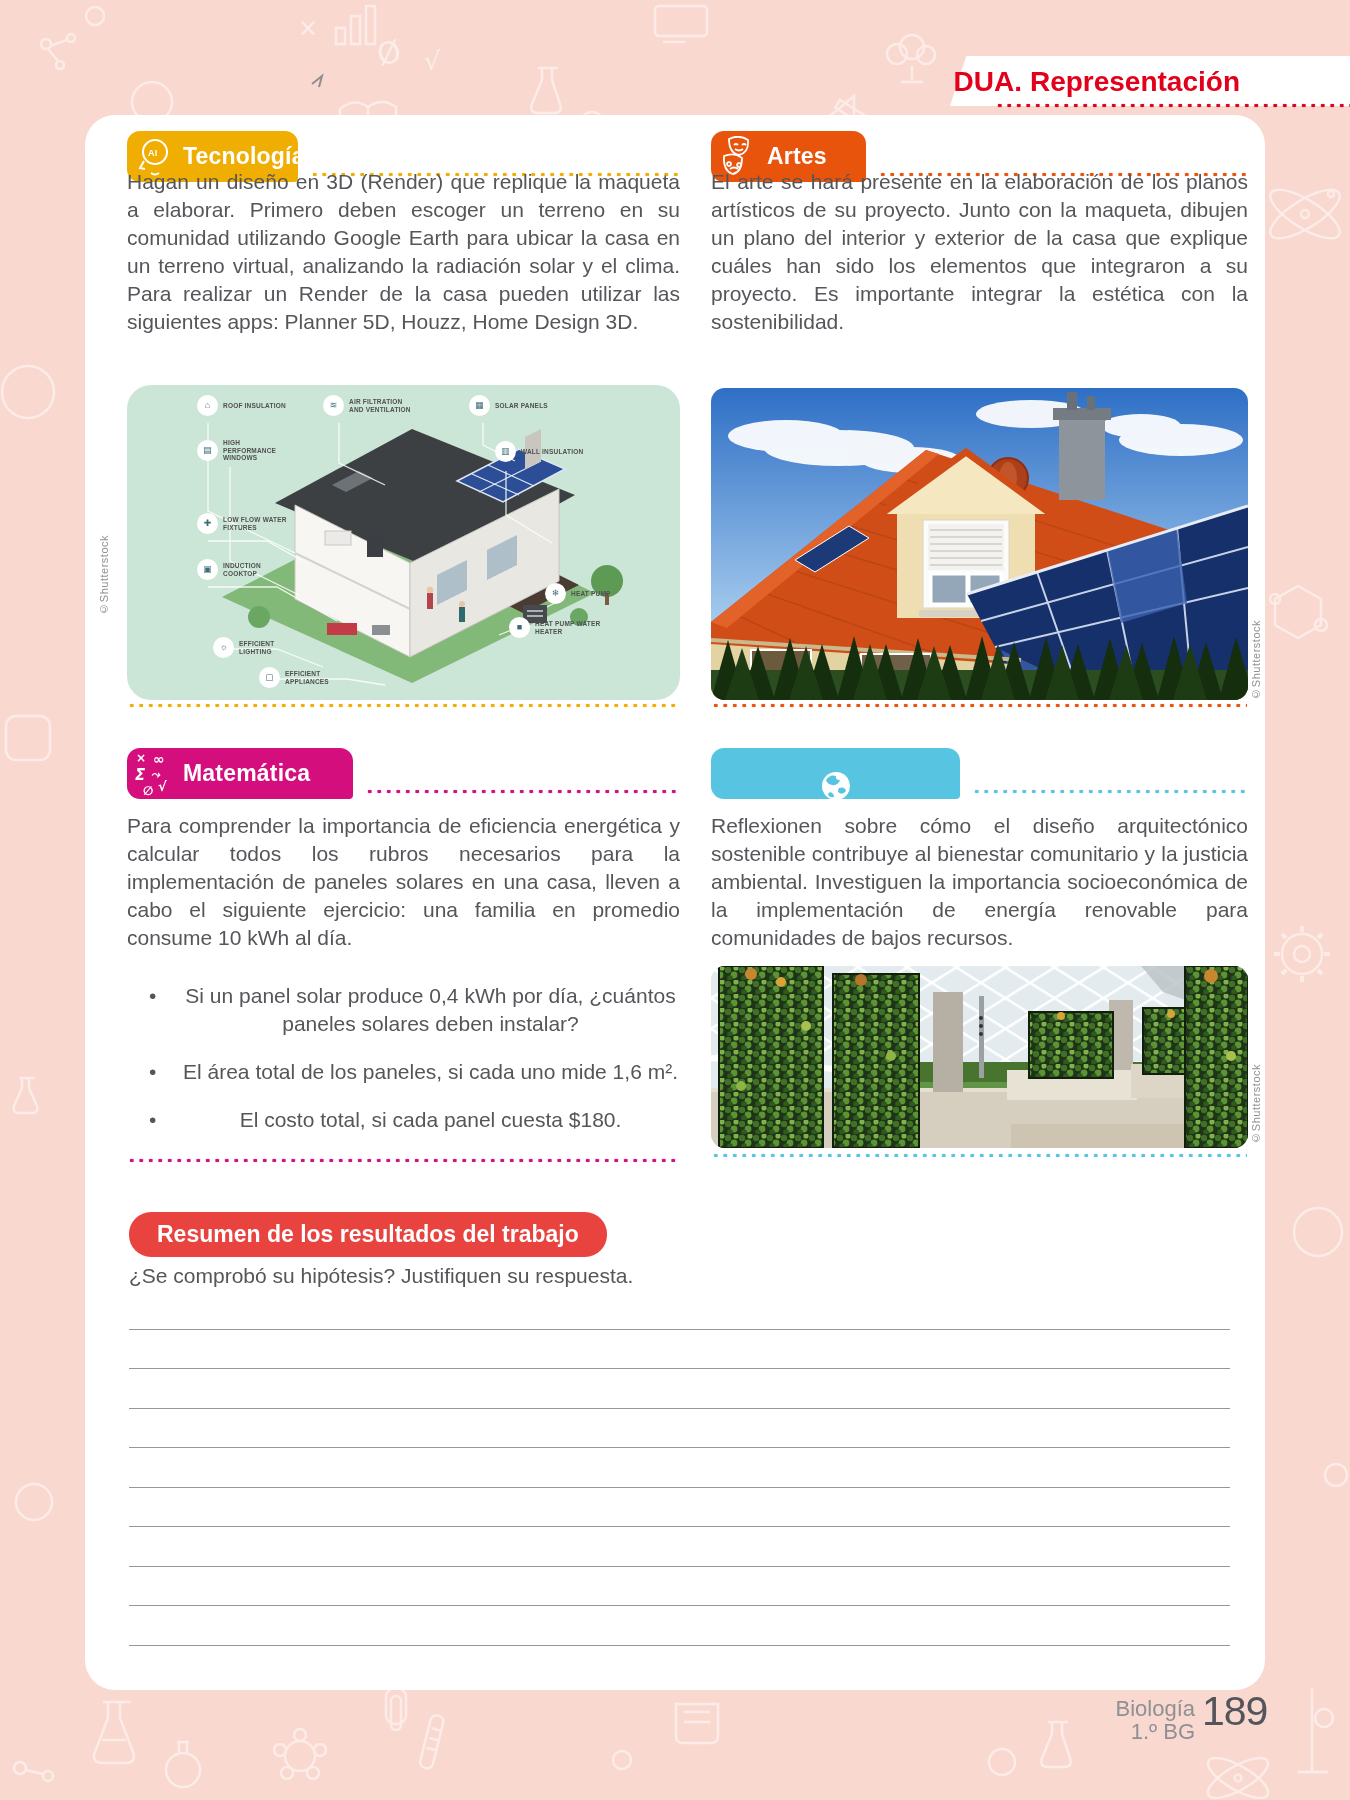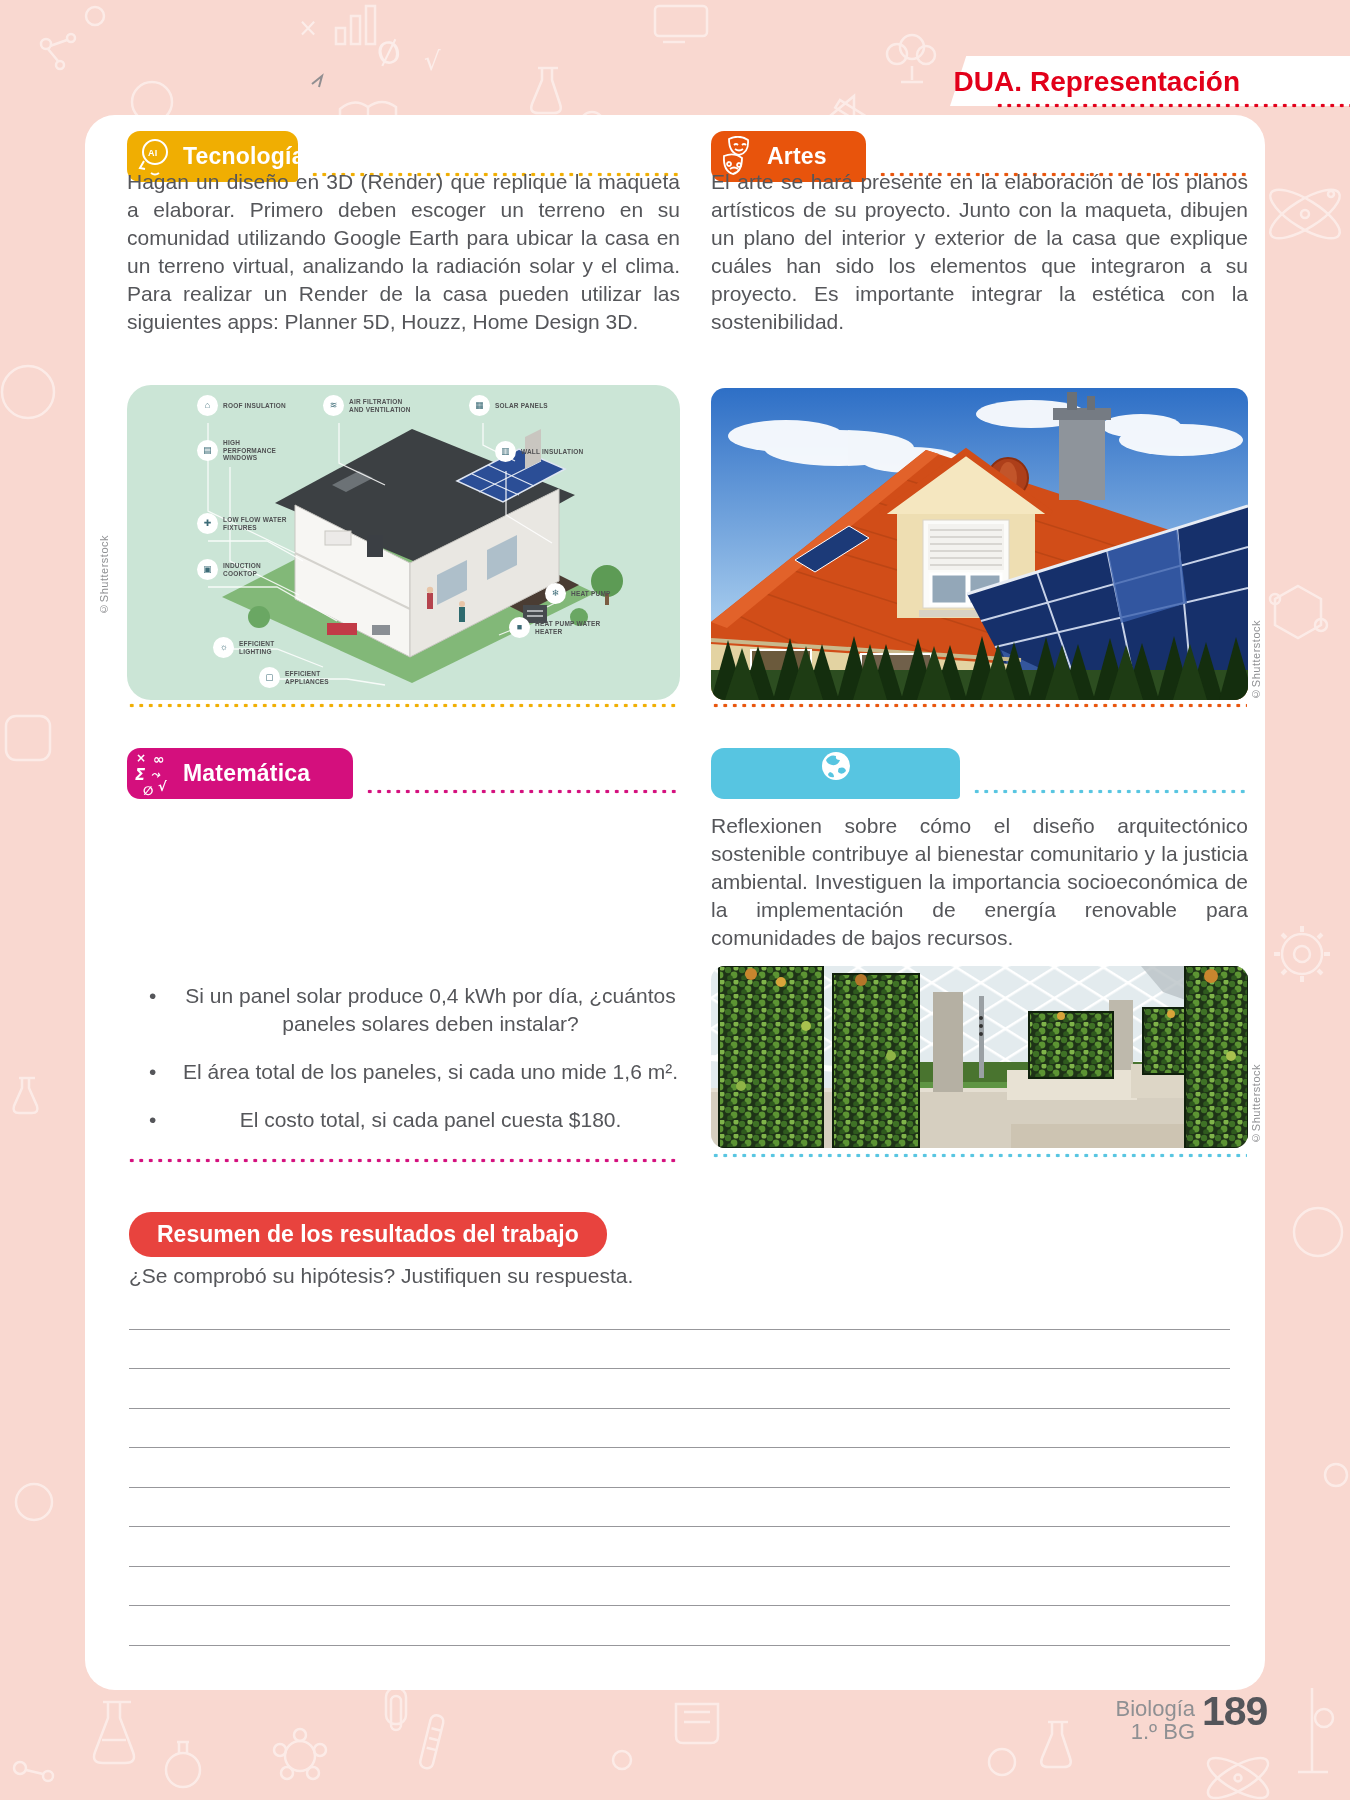--- a/index.html
+++ b/index.html
@@ -20,21 +20,21 @@
 
   
   .dots{position:absolute;height:5px;z-index:2;
         background-image:radial-gradient(circle,currentColor 1.7px,transparent 2.1px);
         background-size:9.5px 5px;background-repeat:repeat-x;background-position:left center;}
 
   
   .badge{position:absolute;height:51px;z-index:2;border-radius:13px 13px 4px 13px;
          display:flex;align-items:center;color:#fff;font-weight:bold;font-size:23px;
          letter-spacing:.2px;}
-  .badge .bicon{width:56px;display:flex;align-items:flex-start;justify-content:center;flex:0 0 56px;}
+  .badge .bicon{width:56px;display:flex;align-items:flex-end;justify-content:center;flex:0 0 56px;}
 
   .body-text{position:absolute;z-index:2;font-size:21px;line-height:28px;color:#55565a;
              text-align:justify;}
 
   
   .igraphic{position:absolute;left:127px;top:385px;width:553px;height:315px;z-index:2;
             background:#cbe5d6;border-radius:24px;overflow:hidden;}
   .ig-label{position:absolute;display:flex;align-items:center;gap:5px;z-index:3;}
   .ig-dot{width:21px;height:21px;border-radius:50%;background:#fff;flex:0 0 21px;
           display:flex;align-items:center;justify-content:center;
@@ -69,21 +69,21 @@
                  font-weight:bold;font-size:23px;text-align:center;}
   .question{position:absolute;left:129px;top:1264px;width:900px;z-index:2;font-size:21px;
             color:#55565a;}
   .answer-lines{position:absolute;left:129px;top:1290px;width:1101px;z-index:2;}
   .answer-lines .rep{height:38.5px;border-bottom:1.6px solid #97979b;}
 
   
   .footer-subject{position:absolute;left:1045px;top:1697px;width:150px;z-index:2;
                   text-align:right;font-size:22px;line-height:23px;color:#8f9093;}
   .footer-page{position:absolute;left:1202px;top:1688px;z-index:2;font-size:41px;
-               font-weight:700;color:#54555a;letter-spacing:-1px;}
+               font-weight:400;color:#54555a;letter-spacing:-1px;}
 
   .credit{position:absolute;z-index:3;font-size:11px;color:#8f9093;
           writing-mode:vertical-rl;transform:rotate(180deg);letter-spacing:.5px;}
 </style>
 </head>
 <body>
 
 <div id="page">
 
   <svg class="decor" width="1350" height="1800" viewBox="0 0 1350 1800">
@@ -439,20 +439,21 @@
           <text x="2" y="30" font-size="15">Σ</text>
           <text x="18" y="28" font-size="11">⤳</text>
           <text x="10" y="45" font-size="12">∅</text>
           <text x="25" y="41" font-size="13">√</text>
         </g>
       </svg>
     </span>
     <span>Matemática</span>
   </div>
   <div class="dots" style="left:365px;top:789px;width:315px;color:var(--matematica,#d40f7d);"></div>
+  <div class="body-text" style="left:127px;top:812px;width:553px;">Para comprender la importancia de eficiencia energética y calcular todos los rubros necesarios para la implementación de paneles solares en una casa, lleven a cabo el siguiente ejercicio: una familia en promedio consume 10 kWh al día.</div>
   <ul class="bullets">
 
       <li>Si un panel solar produce 0,4 kWh por día, ¿cuántos paneles solares deben instalar?</li>
 
       <li>El área total de los paneles, si cada uno mide 1,6 m².</li>
 
       <li>El costo total, si cada panel cuesta $180.</li>
     </ul>
   <div class="dots" style="left:127px;top:1158px;width:553px;color:var(--matematica,#d40f7d);"></div>
 

